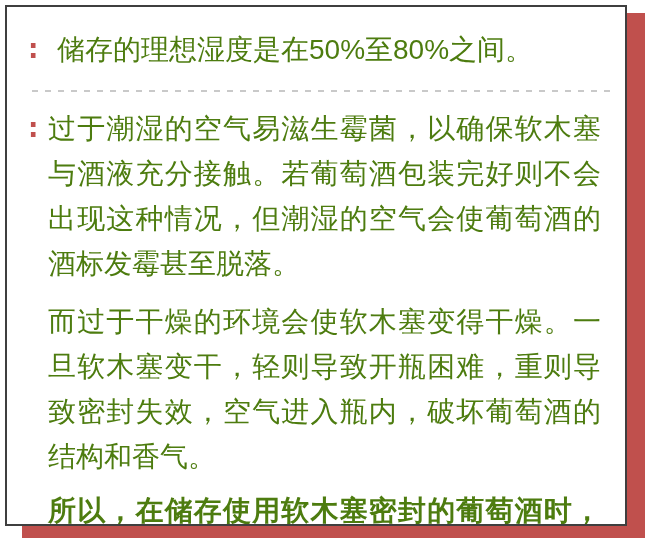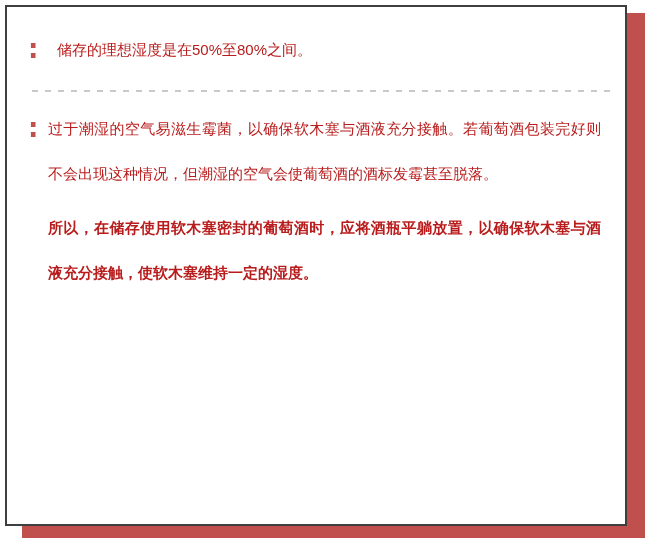--- a/index.html
+++ b/index.html
@@ -55,23 +55,23 @@
     font-weight: bold;
     font-size: 26px;
     line-height: 45px;
   }
   .bullet-spacer {
     flex: 0 0 20px;
     width: 20px;
   }
   .text {
     flex: 1 1 auto;
-    font-size: 15px;
+    font-size: 28px;
     line-height: 45px;
-    color: #b91c1c;
+    color: #4d7c0f;
     text-align: justify;
     text-justify: inter-ideograph;
   }
   .indent { text-indent: 9px; }
   .divider {
     margin: 18px -10px 0 4px;
     height: 2px;
     background: repeating-linear-gradient(90deg, #c9c9c9 0 6px, transparent 6px 13px);
   }
 </style>
@@ -89,20 +89,24 @@
       <span class="text indent">储存的理想湿度是在50%至80%之间。</span>
     </div>
 
     <div class="divider"></div>
 
     <div class="row row-p1">
       <span class="bullet">:</span>
       <span class="text">过于潮湿的空气易滋生霉菌，以确保软木塞与酒液充分接触。若葡萄酒包装完好则不会出现这种情况，但潮湿的空气会使葡萄酒的酒标发霉甚至脱落。</span>
     </div>
 
+    <div class="row row-p2">
+      <span class="bullet-spacer"></span>
+      <span class="text">而过于干燥的环境会使软木塞变得干燥。一旦软木塞变干，轻则导致开瓶困难，重则导致密封失效，空气进入瓶内，破坏葡萄酒的结构和香气。</span>
+    </div>
 
     <div class="row row-p3">
       <span class="bullet-spacer"></span>
       <span class="text">所以，在储存使用软木塞密封的葡萄酒时，应将酒瓶平躺放置，以确保软木塞与酒液充分接触，使软木塞维持一定的湿度。</span>
     </div>
 
   </div>
 </div>
 
 </body></html>

